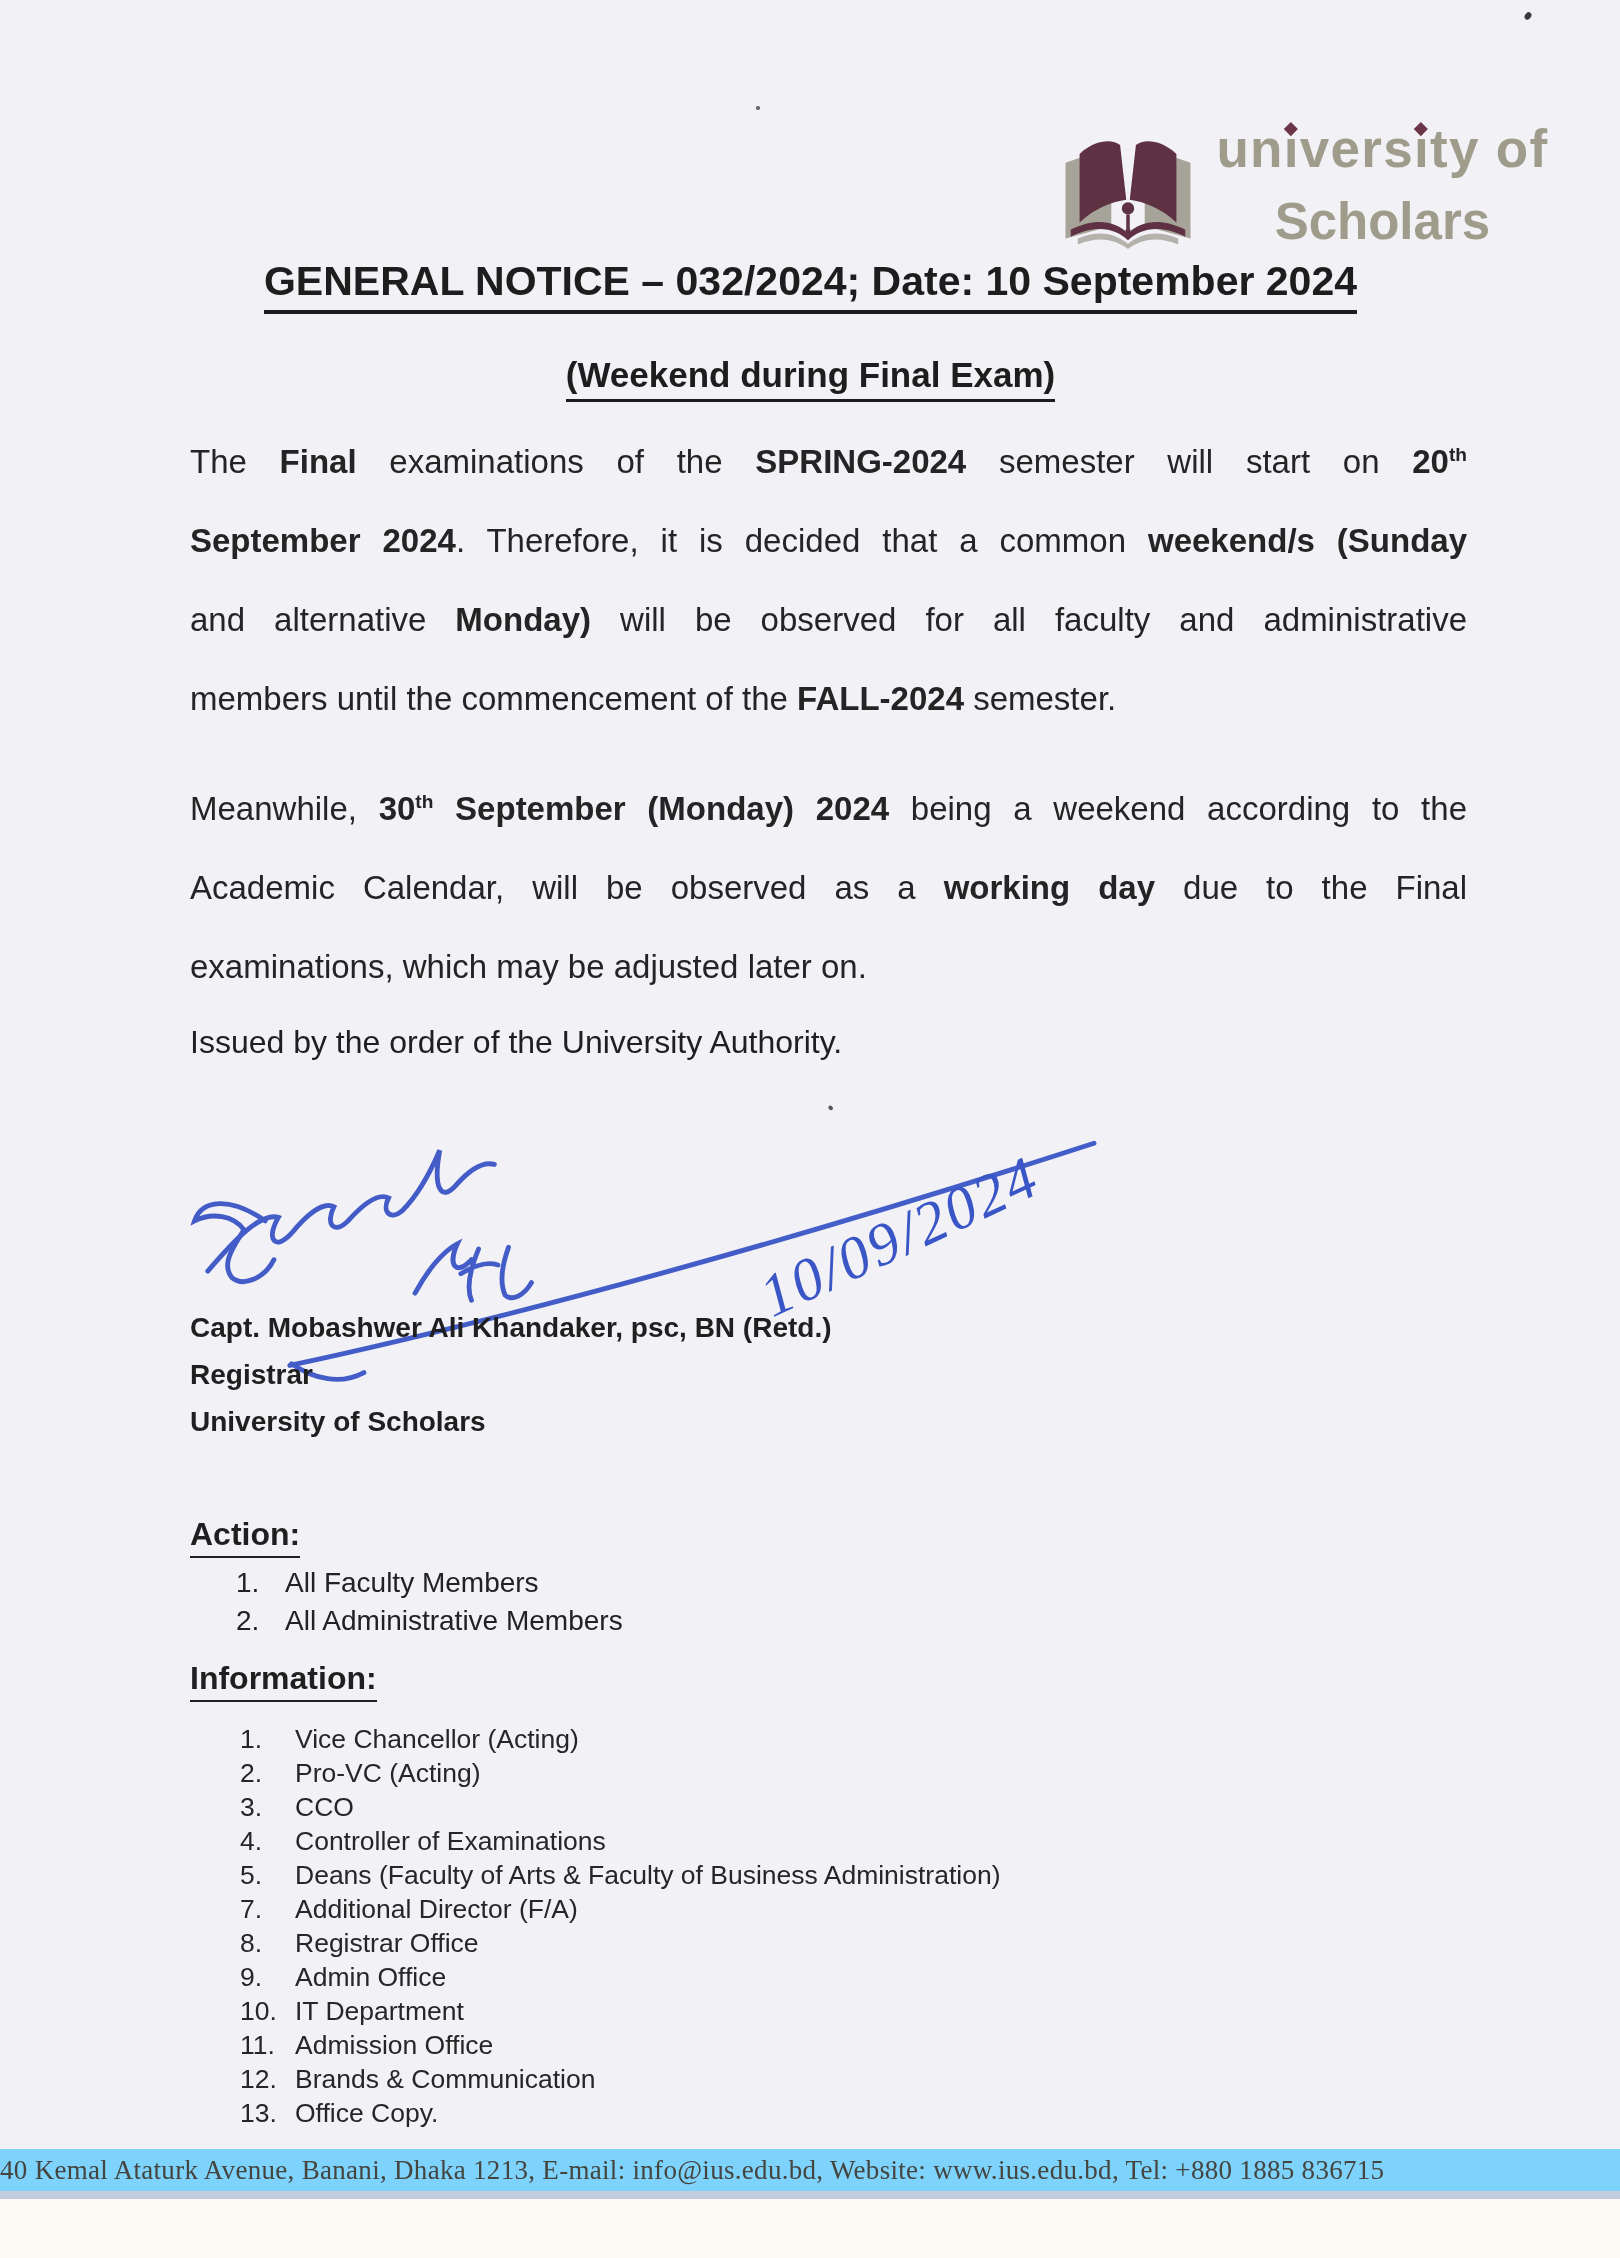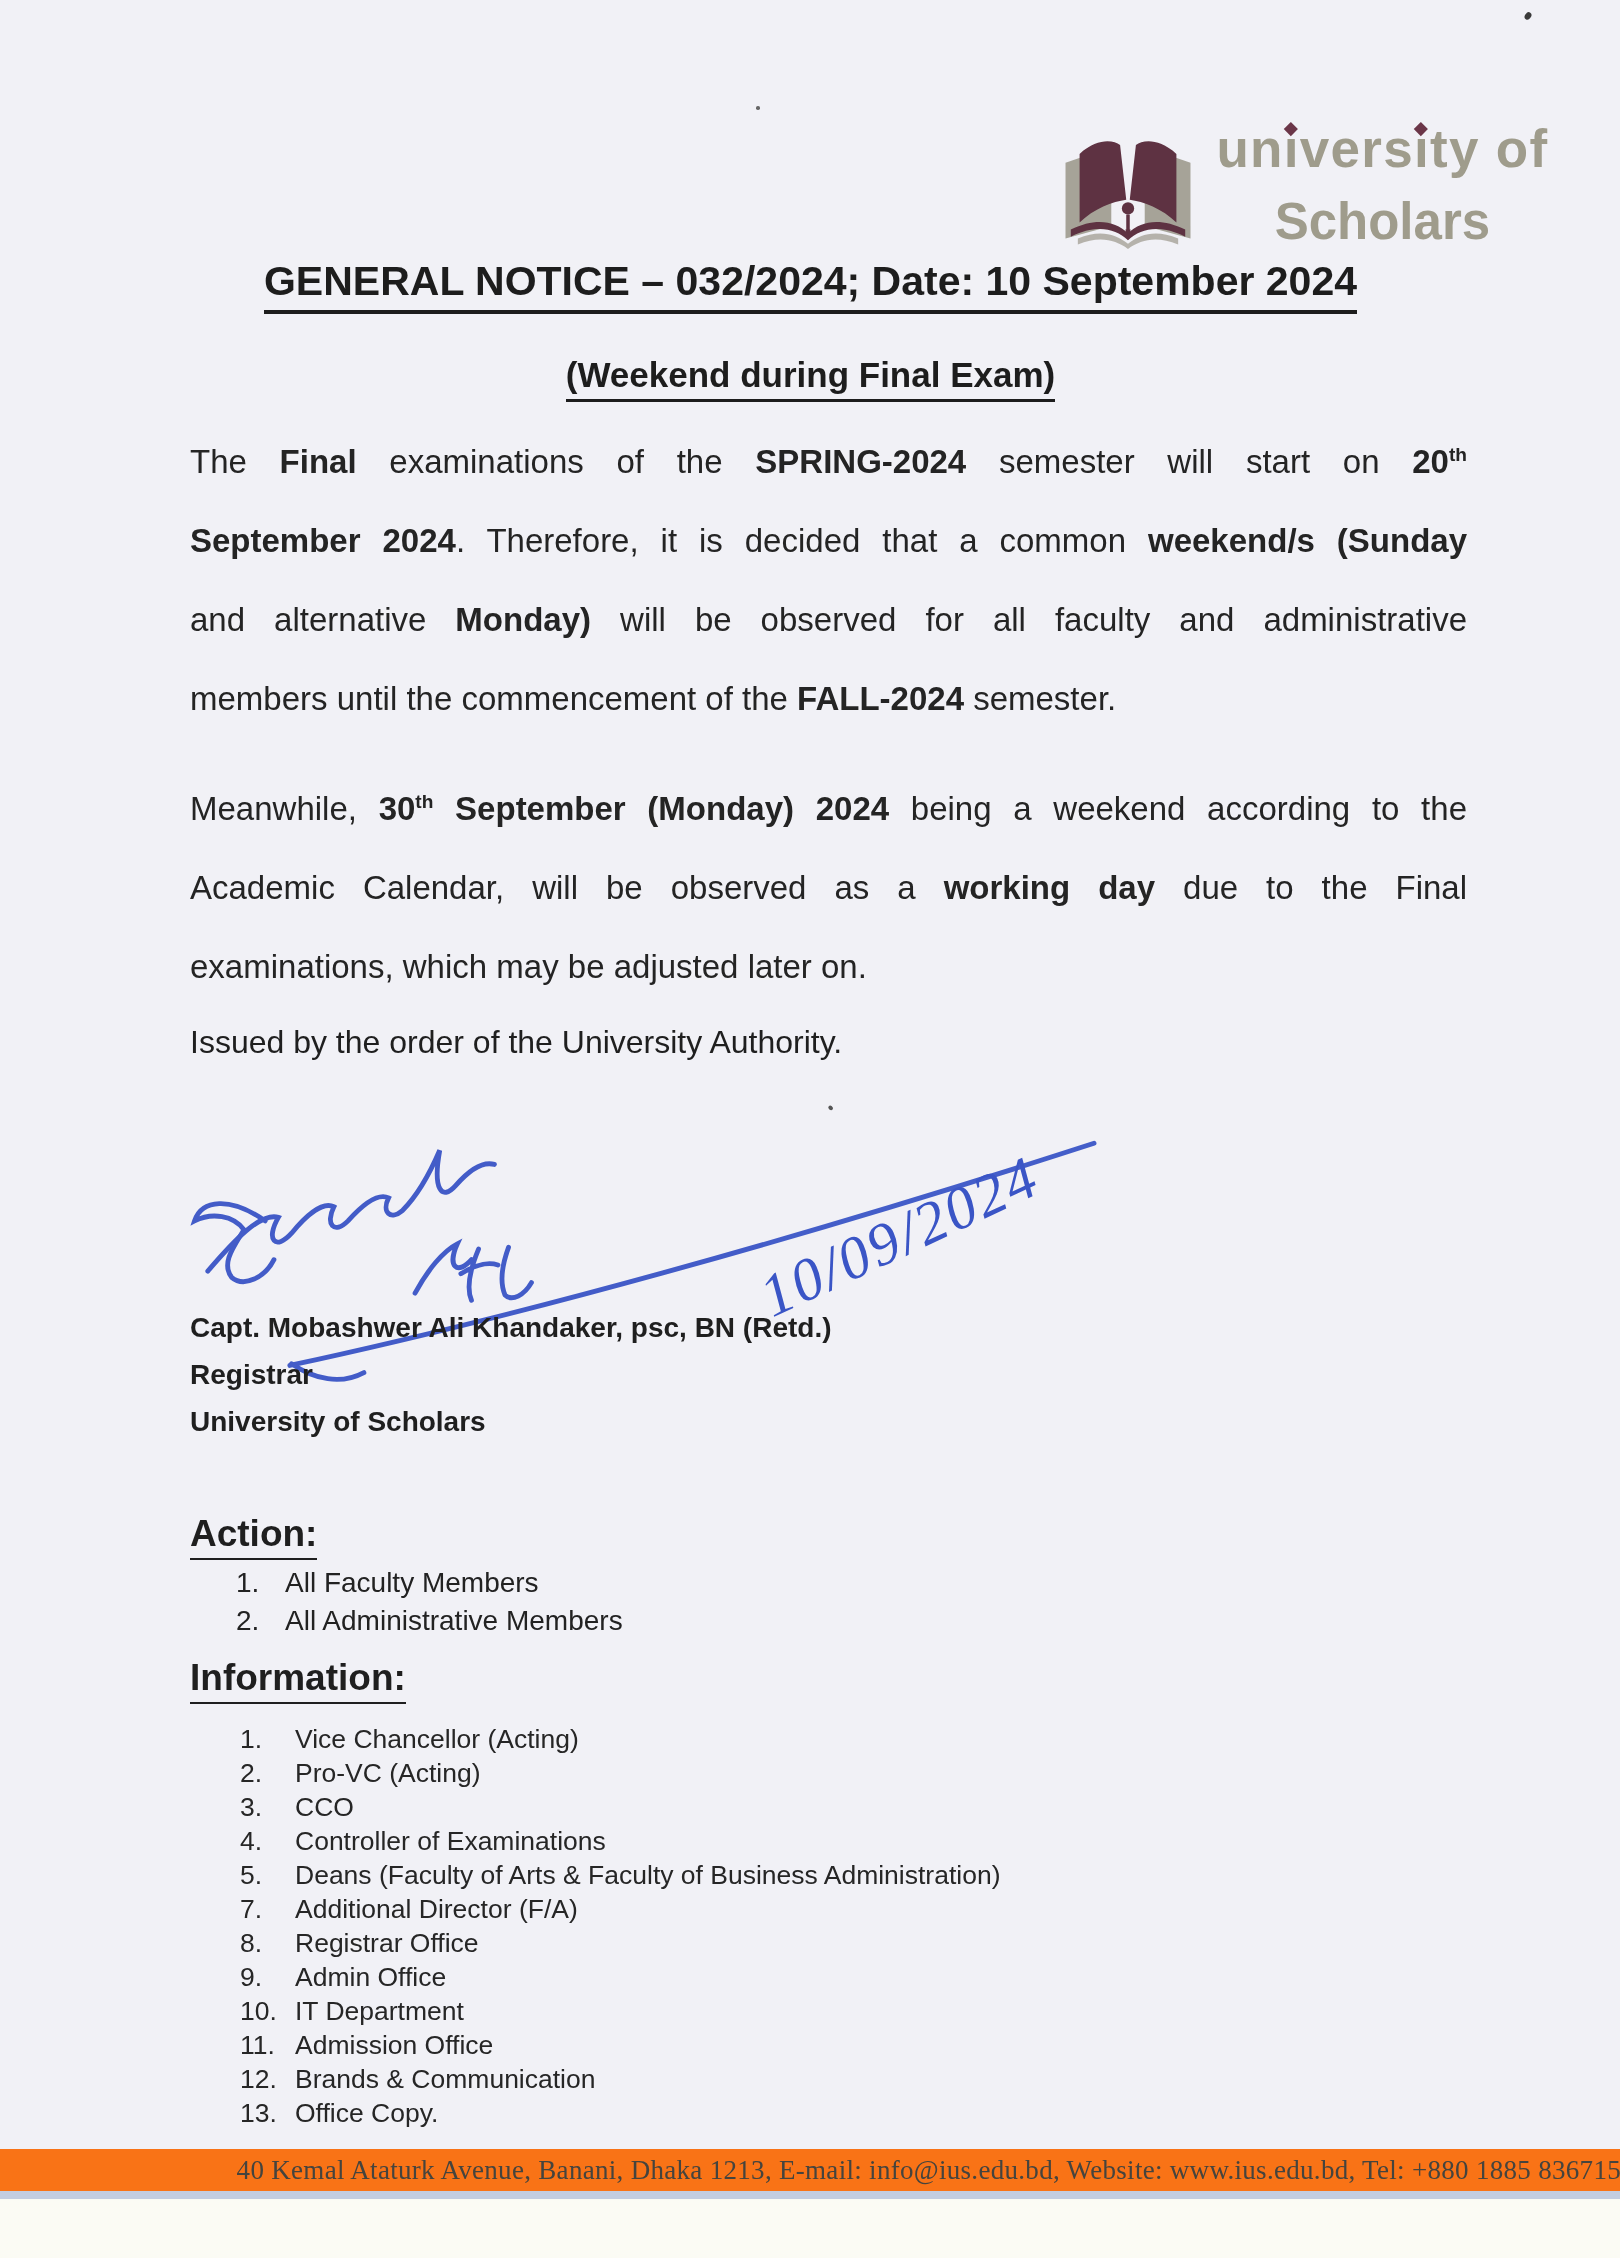--- a/index.html
+++ b/index.html
@@ -34,34 +34,34 @@
           line-height:53px;color:#1f1f1f;}
 
   
   .sig{position:absolute;left:159px;top:1108px;width:953px;height:291px;}
   .signatory{position:absolute;left:190px;top:1304px;font-size:28px;font-weight:bold;
              line-height:47px;color:#1f1f1f;}
 
   
   .section{position:absolute;left:190px;}
   .sec-action{top:1516px;} .sec-info{top:1660px;}
-  .sec-head{font-size:37px;font-weight:bold;color:#1f1f1f;line-height:36px;}
+  .sec-head{font-size:32px;font-weight:bold;color:#1f1f1f;line-height:36px;}
   .sec-head .ul{border-bottom:2.6px solid #1f1f1f;padding-bottom:3.5px;}
   .numlist{margin-top:12.4px;}
   .sec-info .numlist{margin-top:25.6px;}
   .numrow{white-space:nowrap;}
   .sec-action .numrow{margin-left:46px;font-weight:normal;font-size:28px;line-height:38px;}
   .sec-action .num{display:inline-block;width:49px;}
   .sec-info .numrow{margin-left:50px;font-size:26.5px;line-height:34px;color:#262626;}
   .sec-info .num{display:inline-block;width:55px;}
   .sec-info{z-index:2;}
 
   
-  .footer-bar{position:absolute;left:0;top:2149px;width:100%;height:42px;background:#f97316;
-              display:flex;align-items:center;justify-content:flex-end;z-index:1;}
+  .footer-bar{position:absolute;left:0;top:2149px;width:100%;height:42px;background:#7dd3fc;
+              display:flex;align-items:center;justify-content:flex-start;z-index:1;}
   .footer-text{font-family:"Liberation Serif",serif;font-size:27px;color:#45443e;letter-spacing:0.3px;}
   .footer-line{position:absolute;left:0;top:2191px;width:100%;height:8px;background:#c3cde0;}
   .footer-bottom{position:absolute;left:0;top:2199px;width:100%;height:59px;background:#fbfbf4;}
 
   
   .speck{position:absolute;background:#3a3a3a;border-radius:50%;}
   .sp1{left:1525px;top:12.4px;width:6.2px;height:8px;transform:rotate(35deg);}
   .sp2{left:756px;top:106px;width:3.5px;height:3.5px;background:#666;}
   .sp3{left:828px;top:1106px;width:5.3px;height:4.4px;background:#555;transform:rotate(40deg);}
   .dash{position:absolute;top:2246px;height:2.6px;background:#9a9a92;opacity:.65;}

